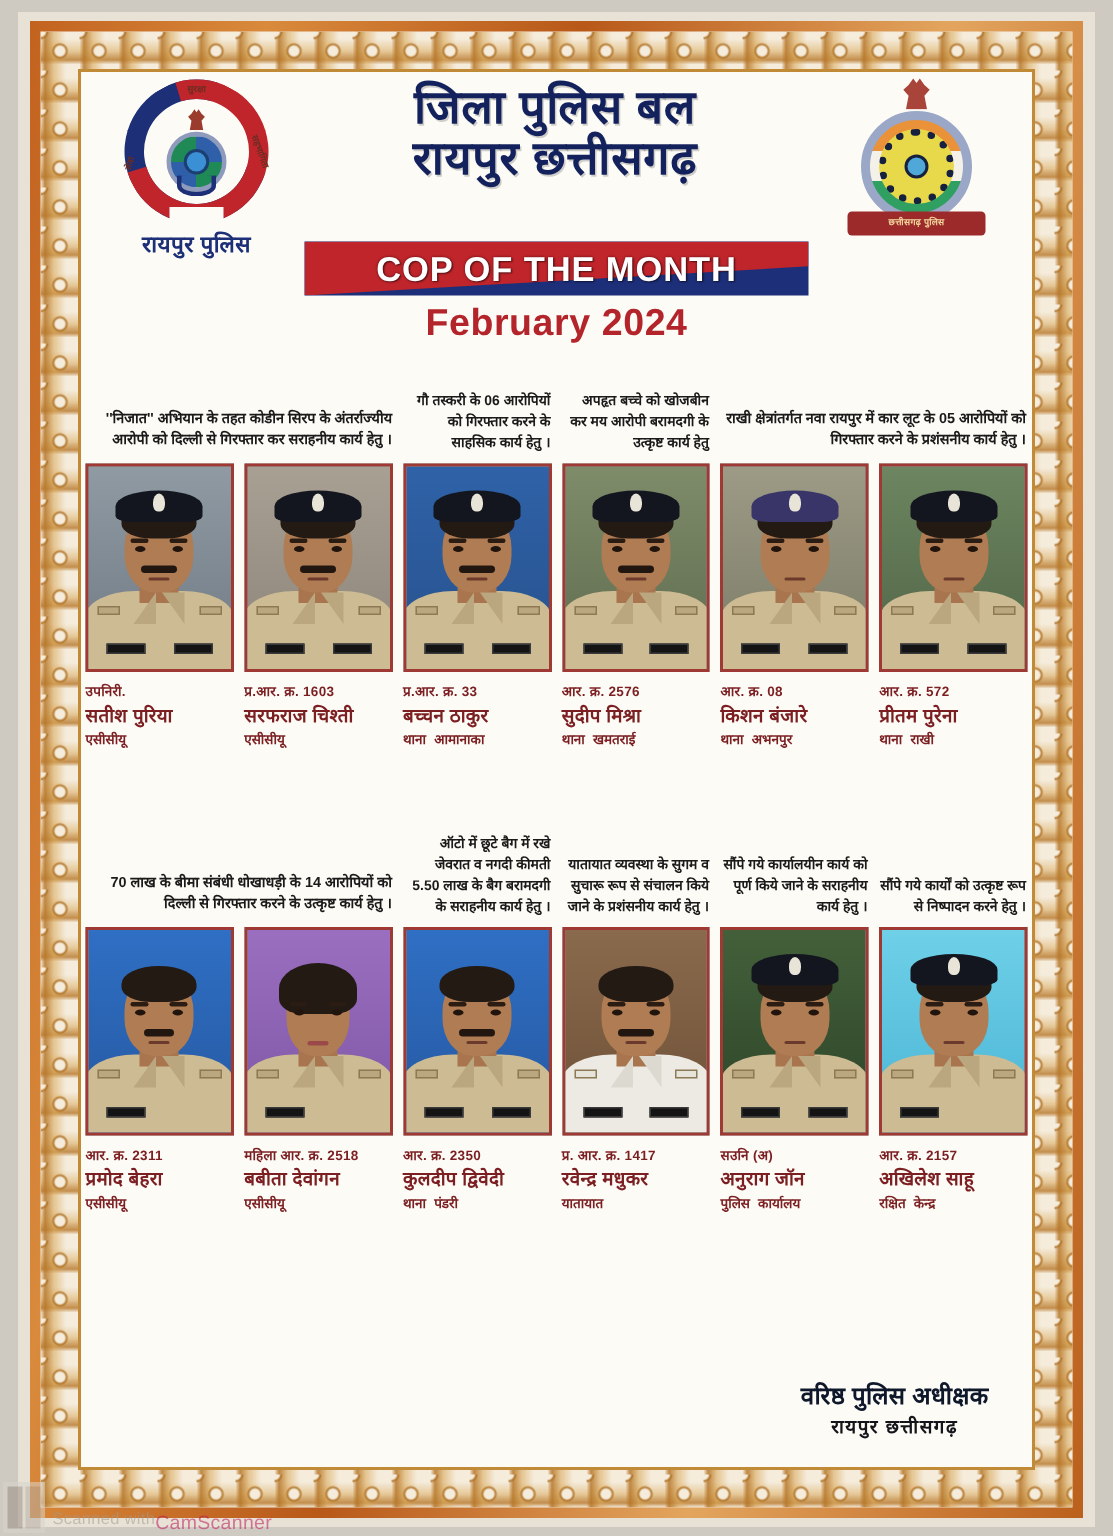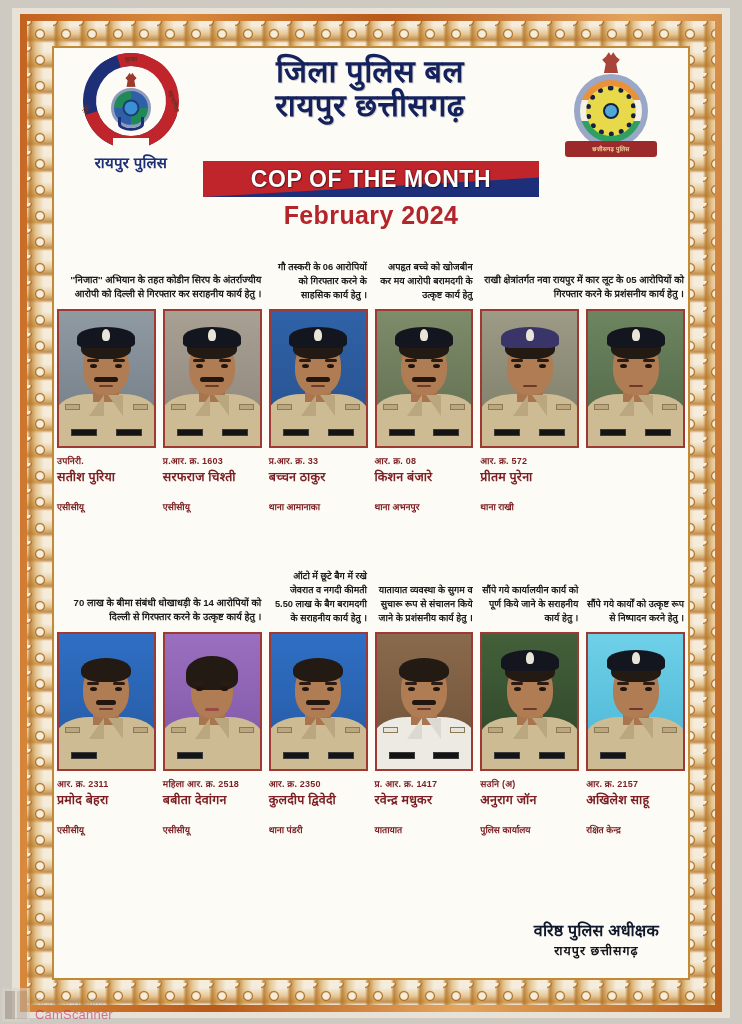--- a/index.html
+++ b/index.html
@@ -454,21 +454,22 @@
     font-size: 12.5px;
     font-weight: bold;
     color: #7b1f22;
     margin-top: 1px;
     letter-spacing: .2px;
   }
   .name-unit {
     font-size: 9px;
     font-weight: bold;
     color: #7b1f22;
-    margin-top: 15px;
+    margin-top: 1px;
+    font-family: Liberation Mono, monospace;
   }
 
   .row-gap { height: 34px; }
 
   
   .footer {
     position: absolute;
     right: 28px; bottom: 18px;
     text-align: center;
   }
@@ -511,21 +512,21 @@
   }
   .wm-mark::after {
     content: "";
     position: absolute;
     right: 3px; top: 3px;
     width: 10px; height: 28px;
     background: #b8aea3;
   }
   .wm-text {
     display: flex;
-    flex-direction: column;
+    flex-direction: row;
     line-height: 1.05;
   }
   .wm-top {
     font-size: 11px;
     color: #a39a90;
     letter-spacing: .2px;
   }
   .wm-bottom {
     font-size: 13px;
     color: #be185d;
@@ -740,20 +741,25 @@
           <div class="name-rank">प्र.आर. क्र. 1603</div>
           <div class="name-main">सरफराज चिश्ती</div>
           <div class="name-unit">एसीसीयू</div>
         </div>
         <div class="name-cell">
           <div class="name-rank">प्र.आर. क्र. 33</div>
           <div class="name-main">बच्चन ठाकुर</div>
           <div class="name-unit">थाना आमानाका</div>
         </div>
         <div class="name-cell">
+          <div class="name-rank">आर. क्र. 2576</div>
+          <div class="name-main">सुदीप मिश्रा</div>
+          <div class="name-unit">थाना खमतराई</div>
+        </div>
+        <div class="name-cell">
           <div class="name-rank">आर. क्र. 08</div>
           <div class="name-main">किशन बंजारे</div>
           <div class="name-unit">थाना अभनपुर</div>
         </div>
         <div class="name-cell">
           <div class="name-rank">आर. क्र. 572</div>
           <div class="name-main">प्रीतम पुरेना</div>
           <div class="name-unit">थाना राखी</div>
         </div>
       </div>

